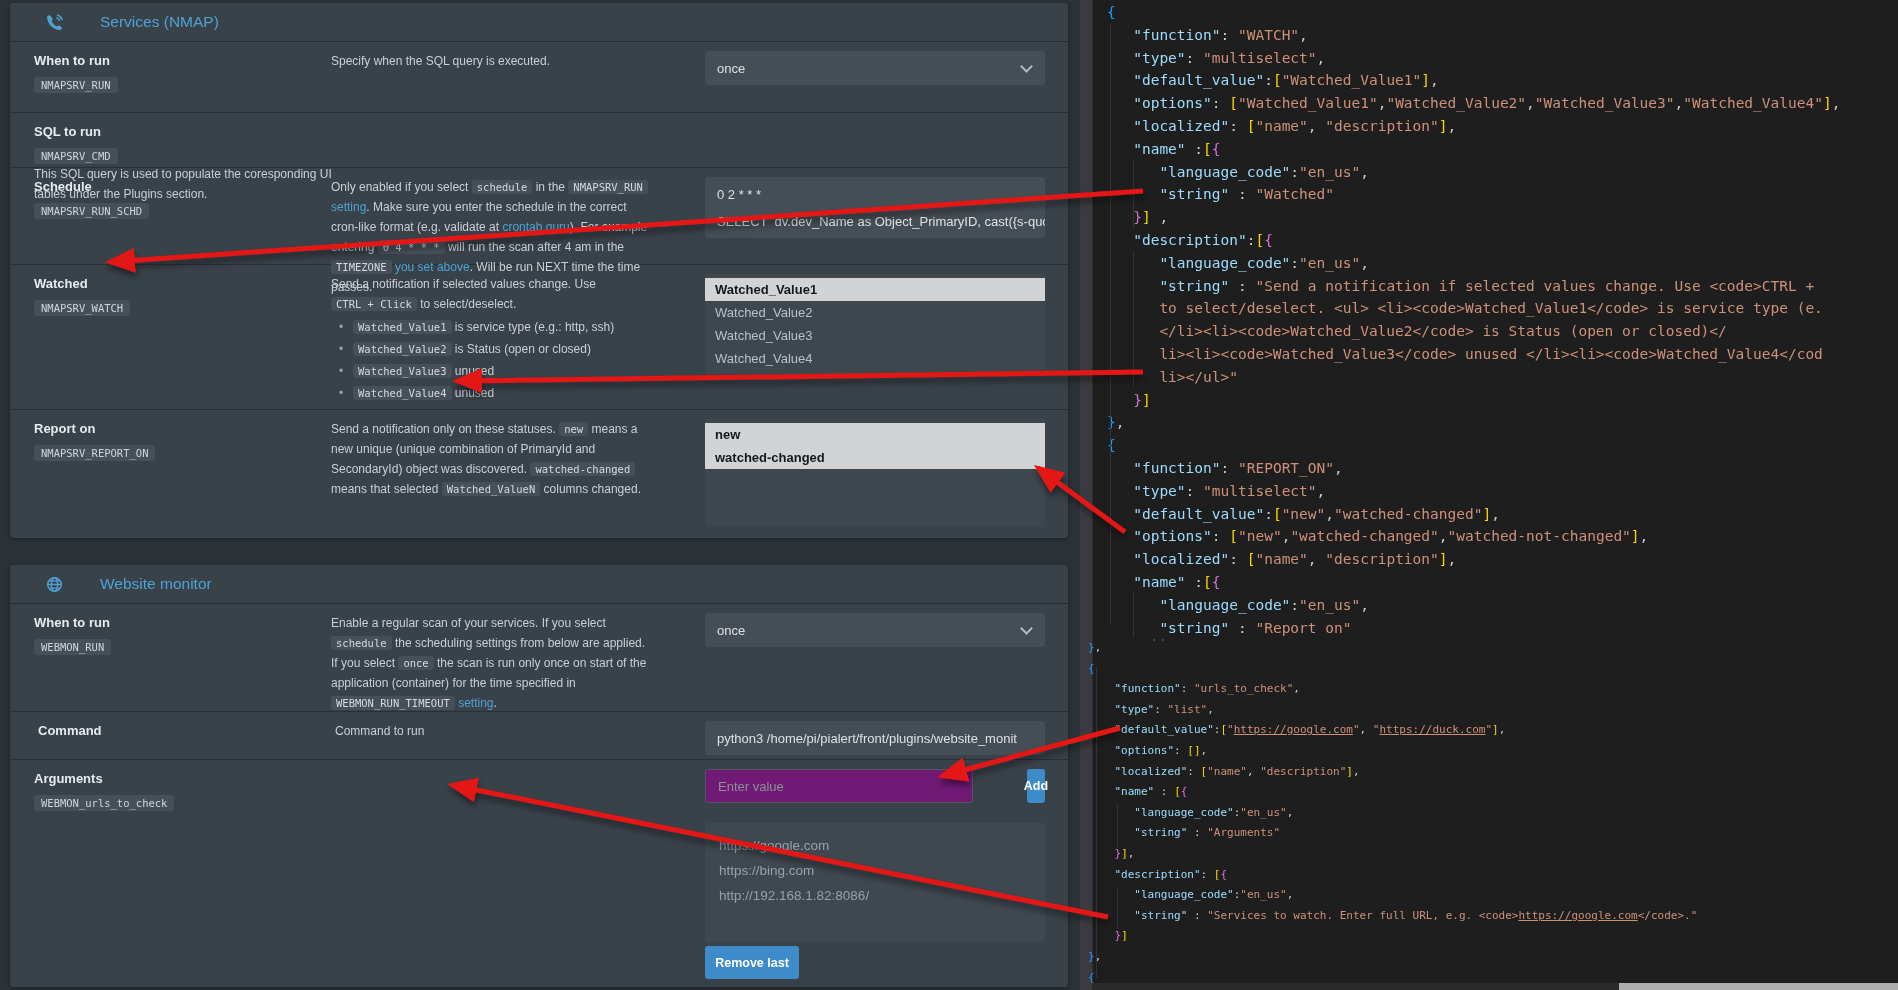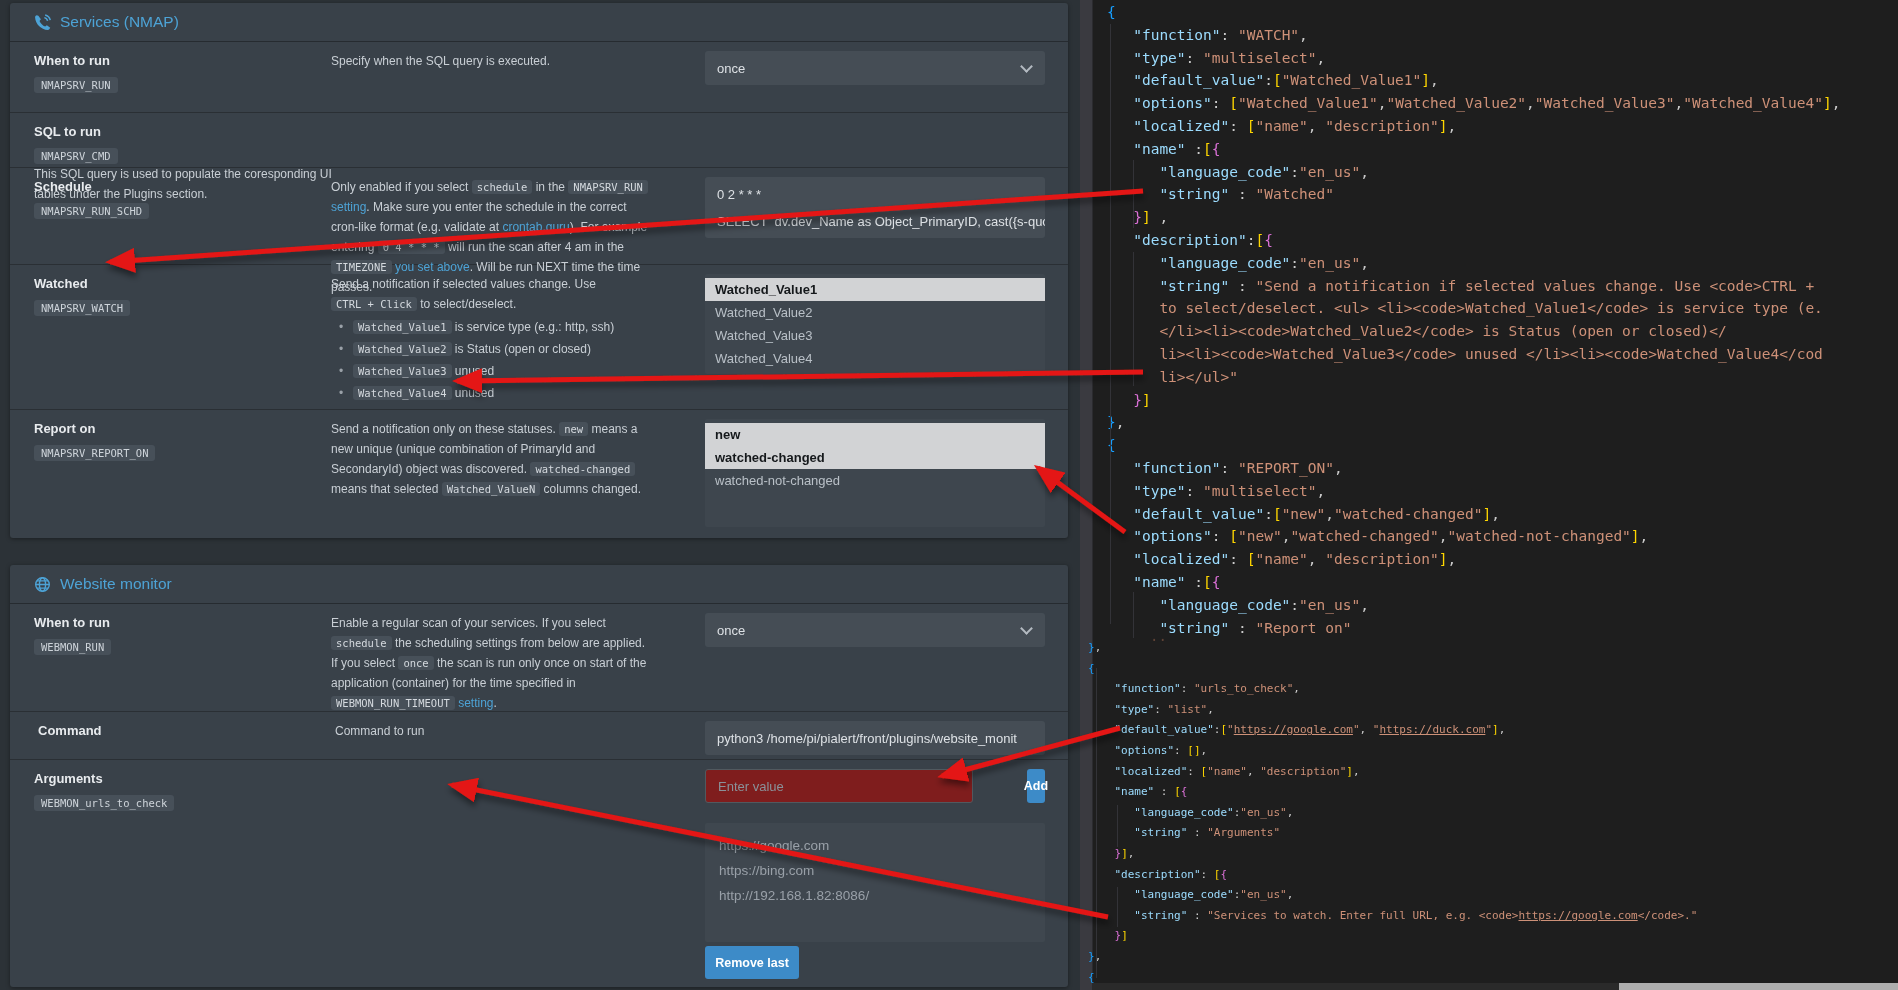--- a/index.html
+++ b/index.html
@@ -4,22 +4,22 @@
 <style>
   html,body{margin:0;padding:0;background:#23272b;}
   #app{position:relative;width:1898px;height:990px;overflow:hidden;
        font-family:"Liberation Sans",sans-serif;}
   
   #left{position:absolute;left:0;top:0;width:1080px;height:990px;background:#2c3237;}
   .card{position:absolute;left:10px;width:1058px;background:#394149;border-radius:3px;
         box-shadow:0 1px 4px rgba(0,0,0,.4);overflow:hidden;box-sizing:border-box;}
   #card1{top:3px;height:535px;}
   #card2{top:565px;height:422px;}
-  .card-header{height:38px;display:flex;align-items:center;padding-left:24px;
-        border-bottom:1px solid #262b30;color:#4da3d6;font-size:15.5px;}
+  .card-header{height:38px;display:flex;align-items:center;padding-left:36px;
+        border-bottom:1px solid #262b30;color:#4da3d6;font-size:15.5px;gap:28px;}
   .card-header .ficon{display:inline-flex;width:18px;height:18px;margin-right:8px;align-items:center;}
   .srow{display:flex;box-sizing:border-box;padding:9px 23px 0 24px;}
   .srow + .srow{border-top:1px solid #2a2f34;}
   .c1{width:297px;flex:none;}
   .c2{width:335px;flex:none;padding-right:12px;box-sizing:border-box;}
   .c3{width:340px;flex:none;margin-left:auto;}
   .slabel{font-weight:bold;font-size:13px;color:#e8ebee;padding-top:2px;}
   .sbadge{display:inline-block;margin-top:9px;background:#475059;color:#ced4da;
         font-family:"DejaVu Sans Mono",monospace;font-size:10.5px;padding:2px 7px;
         border-radius:3px;}
@@ -33,21 +33,21 @@
   
   .sel,.inp{height:34px;background:#454d55;border-radius:3px;display:flex;align-items:center;
         padding:0 12px;color:#dde1e5;font-size:13px;position:relative;box-sizing:border-box;
         overflow:hidden;white-space:pre;}
   .chev{width:7px;height:7px;border-right:2px solid #b3bac1;border-bottom:2px solid #b3bac1;
         transform:rotate(45deg);position:absolute;right:14px;top:11px;}
   .msel{background:#3e464e;border-radius:2px;padding:4px 0;box-sizing:border-box;}
   .opt{height:23px;line-height:23px;padding:0 10px;font-size:13px;color:#b9c0c7;}
   .opt.on{background:#d2d3d5;color:#15181b;font-weight:bold;}
   .addrow{display:flex;}
-  .addrow .tinp{flex:none;width:268px;height:34px;background:#7f1d1d;border:1px solid #51595f;
+  .addrow .tinp{flex:none;width:268px;height:34px;background:#701a75;border:1px solid #51595f;
         border-radius:3px;color:#8a9199;font-size:13px;display:flex;align-items:center;
         padding:0 12px;box-sizing:border-box;}
   .btn{background:#3d8bc8;color:#fff;font-weight:bold;font-size:12.5px;border:none;
         border-radius:3px;display:flex;align-items:center;justify-content:center;cursor:pointer;}
   .btn-add{margin-left:auto;width:18px;height:34px;}
   .urlbox{margin-top:20px;height:119px;background:#3f474f;border-radius:2px;
         padding:10px 14px;box-sizing:border-box;}
   .urlline{color:#99a0a8;font-size:13.5px;line-height:25px;}
   .btn-remove{margin-top:4px;width:94px;height:33px;}
   
@@ -122,21 +122,20 @@
             </div>
           </div>
         </div>
         <div class="srow" style="height: 133px;">
           <div class="c1"><div class="slabel">Report on</div><span class="sbadge">NMAPSRV_REPORT_ON</span></div>
           <div class="c2 sdesc"><span>Send a notification only on these statuses. </span><span class="chip">new</span><span> means a new unique (unique combination of PrimaryId and SecondaryId) object was discovered. </span><span class="chip">watched-changed</span><span> means that selected </span><span class="chip">Watched_ValueN</span><span> columns changed.</span></div>
           <div class="c3">
             <div class="msel" style="height: 108px;">
               <div class="opt on">new</div>
               <div class="opt on">watched-changed</div>
-              <div class="opt">watched-not-changed</div>
             </div>
           </div>
         </div>
       </div>
       <div class="card" id="card2">
         <div class="card-header">
           <span class="ficon">
             <svg width="17" height="17" viewBox="0 0 16 16">
               <g fill="none" stroke="#4da3d6" stroke-width="1.3">
                 <circle cx="8" cy="8" r="6.4"></circle>

